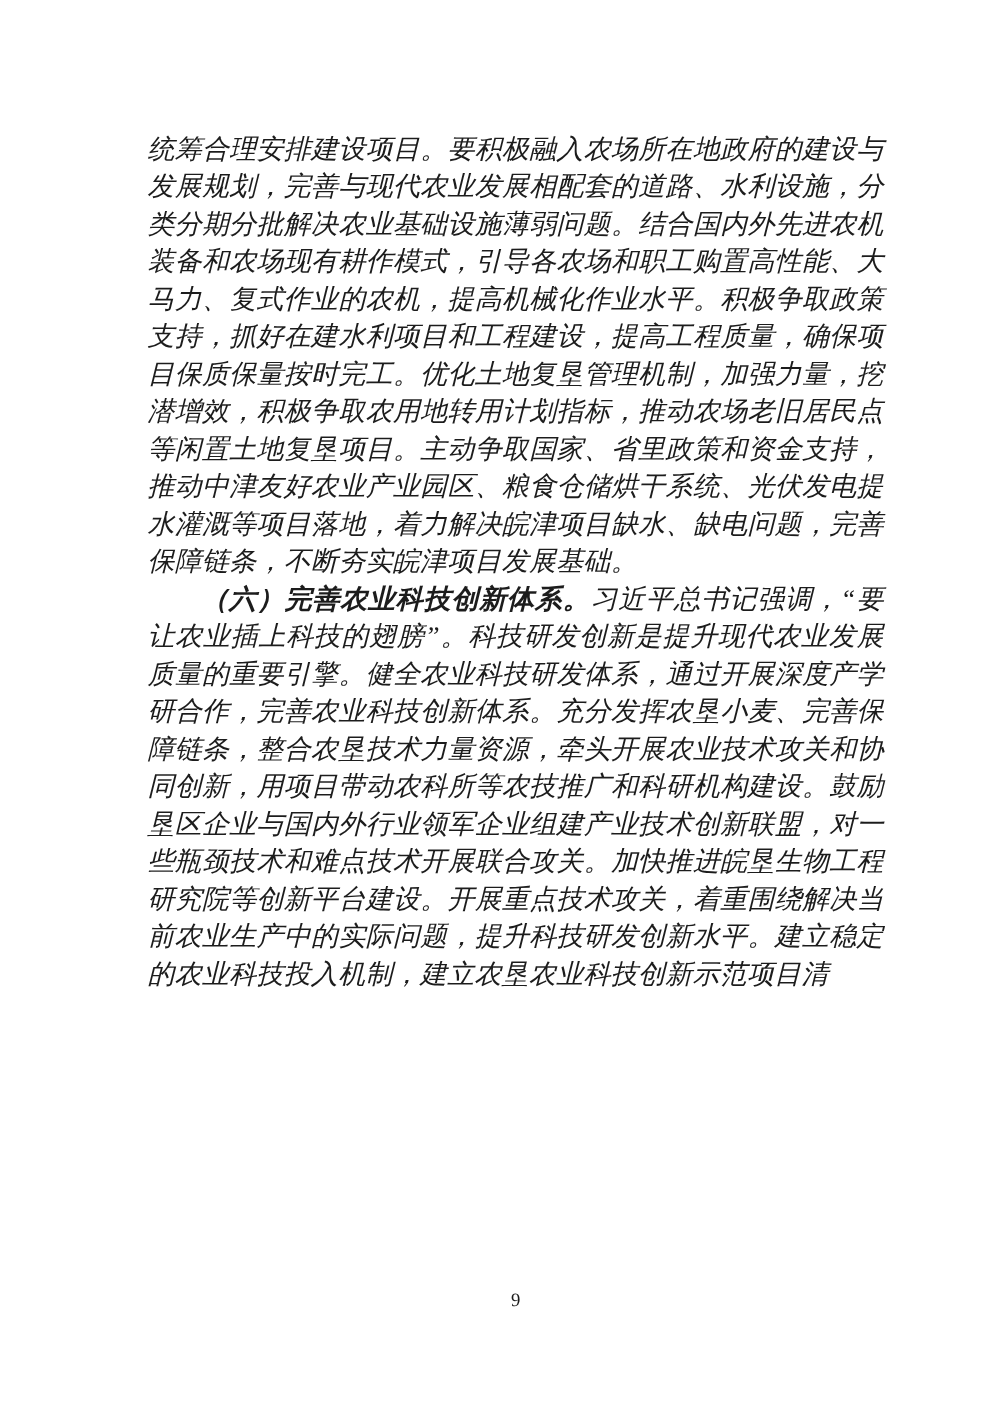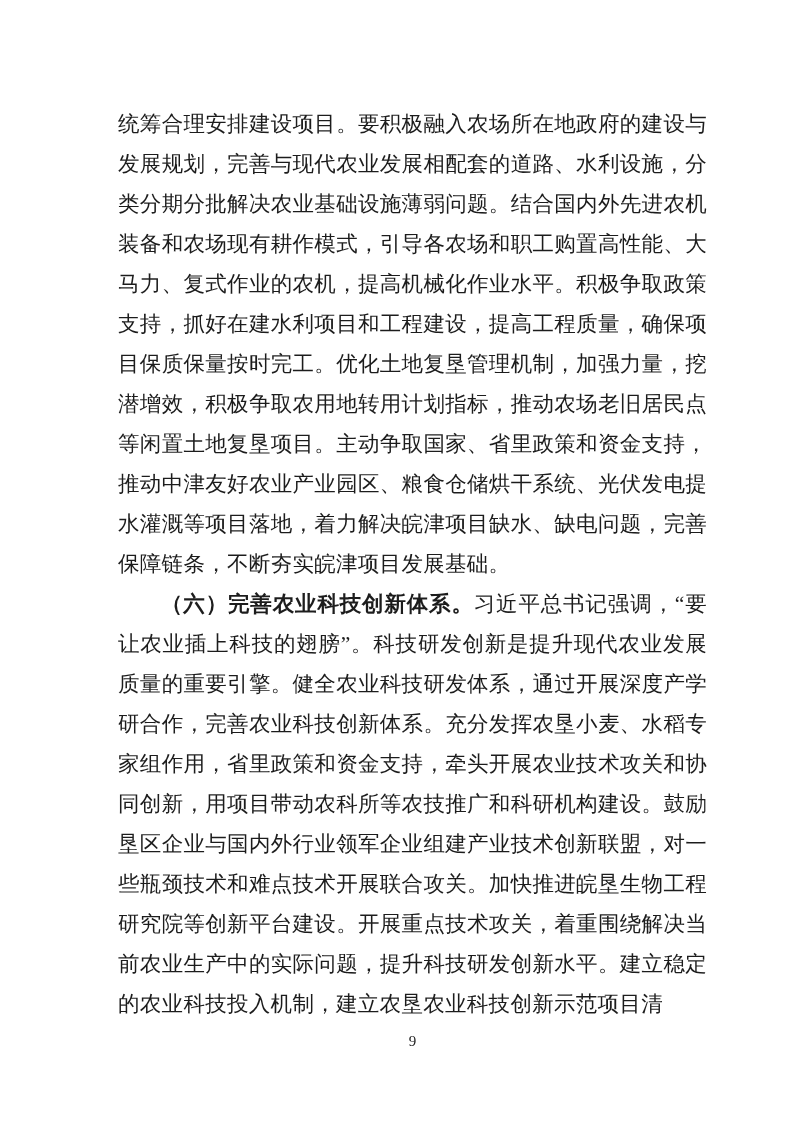--- a/index.html
+++ b/index.html
@@ -19,24 +19,25 @@
     background: #ffffff;
     overflow: hidden;
   }
   .content {
     position: absolute;
     left: 118px;
     top: 104px;
     width: 589px;
     color: #1c1c1c;
     font-size: 21.5px;
-    line-height: 40px;
+    line-height: 30px;
     letter-spacing: 0.3px;
     text-align: justify;
     text-justify: inter-character;
+    font-style: italic;
   }
   .para {
     margin: 0;
     padding: 0;
   }
   .para.indent {
     text-indent: 43px;
   }
   .heading-run {
     font-weight: 700;
@@ -51,16 +52,16 @@
     line-height: 20px;
     color: #1c1c1c;
   }
 </style>
 </head>
 <body style="background: rgb(255, 255, 255);">
 
 <div class="page">
   <div class="content" style="color: rgb(28, 28, 28);">
     <p class="para"><span>统筹合理安排建设项目。要积极融入农场所在地政府的建设与发展规划，完善与现代农业发展相配套的道路、水利设施，分类分期分批解决农业基础设施薄弱问题。结合国内外先进农机装备和农场现有耕作模式，引导各农场和职工购置高性能、大马力、复式作业的农机，提高机械化作业水平。积极争取政策支持，抓好在建水利项目和工程建设，提高工程质量，确保项目保质保量按时完工。优化土地复垦管理机制，加强力量，挖潜增效，积极争取农用地转用计划指标，推动农场老旧居民点等闲置土地复垦项目。主动争取国家、省里政策和资金支持，推动中津友好农业产业园区、粮食仓储烘干系统、光伏发电提水灌溉等项目落地，着力解决皖津项目缺水、缺电问题，完善保障链条，不断夯实皖津项目发展基础。</span></p>
-    <p class="para indent"><strong class="heading-run">（六）完善农业科技创新体系。</strong><span>习近平总书记强调，“要让农业插上科技的翅膀”。科技研发创新是提升现代农业发展质量的重要引擎。健全农业科技研发体系，通过开展深度产学研合作，完善农业科技创新体系。充分发挥农垦小麦、水稻专家组作用，省里政策和资金支持，牵头开展农业技术攻关和协同创新，用项目带动农科所等农技推广和科研机构建设。鼓励垦区企业与国内外行业领军企业组建产业技术创新联盟，对一些瓶颈技术和难点技术开展联合攻关。加快推进皖垦生物工程研究院等创新平台建设。开展重点技术攻关，着重围绕解决当前农业生产中的实际问题，提升科技研发创新水平。建立稳定的农业科技投入机制，建立农垦农业科技创新示范项目清</span></p>
+    <p class="para indent"><strong class="heading-run">（六）完善农业科技创新体系。</strong><span>习近平总书记强调，“要让农业插上科技的翅膀”。科技研发创新是提升现代农业发展质量的重要引擎。健全农业科技研发体系，通过开展深度产学研合作，完善农业科技创新体系。充分发挥农垦小麦、完善保障链条，整合农垦技术力量资源，牵头开展农业技术攻关和协同创新，用项目带动农科所等农技推广和科研机构建设。鼓励垦区企业与国内外行业领军企业组建产业技术创新联盟，对一些瓶颈技术和难点技术开展联合攻关。加快推进皖垦生物工程研究院等创新平台建设。开展重点技术攻关，着重围绕解决当前农业生产中的实际问题，提升科技研发创新水平。建立稳定的农业科技投入机制，建立农垦农业科技创新示范项目清</span></p>
   </div>
   <div class="footer">9</div>
 </div>
 
 </body></html>

